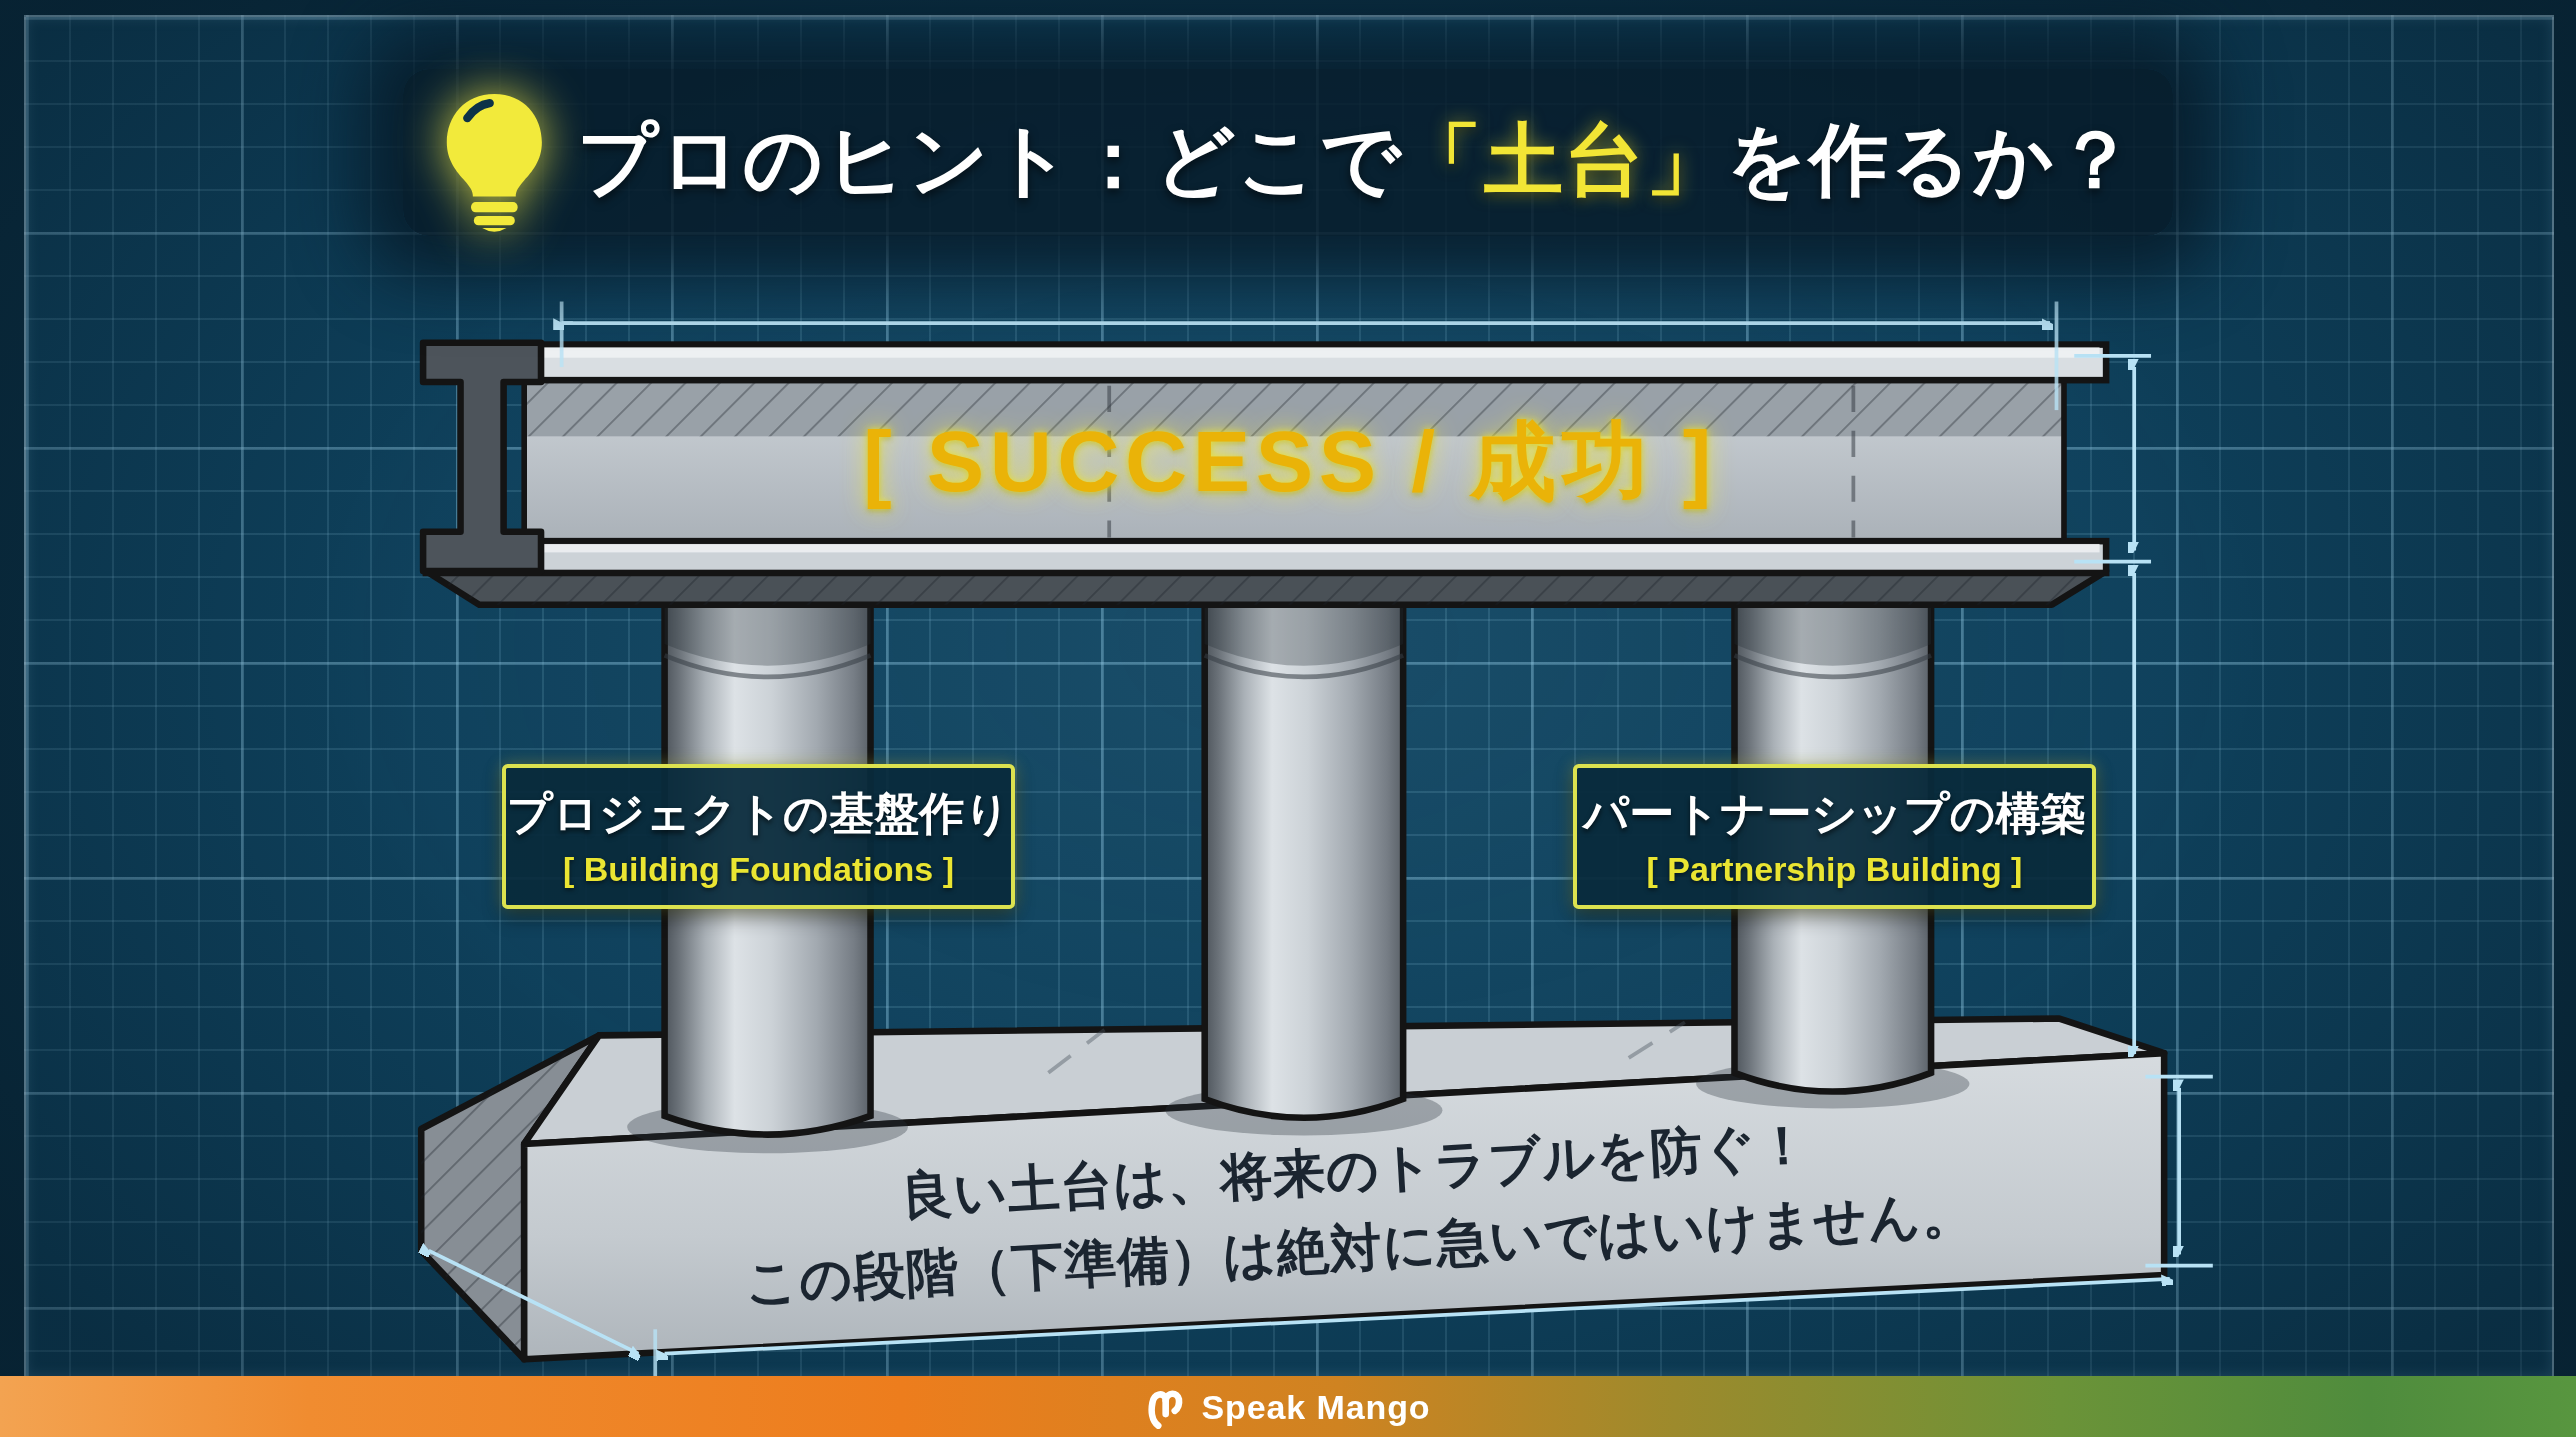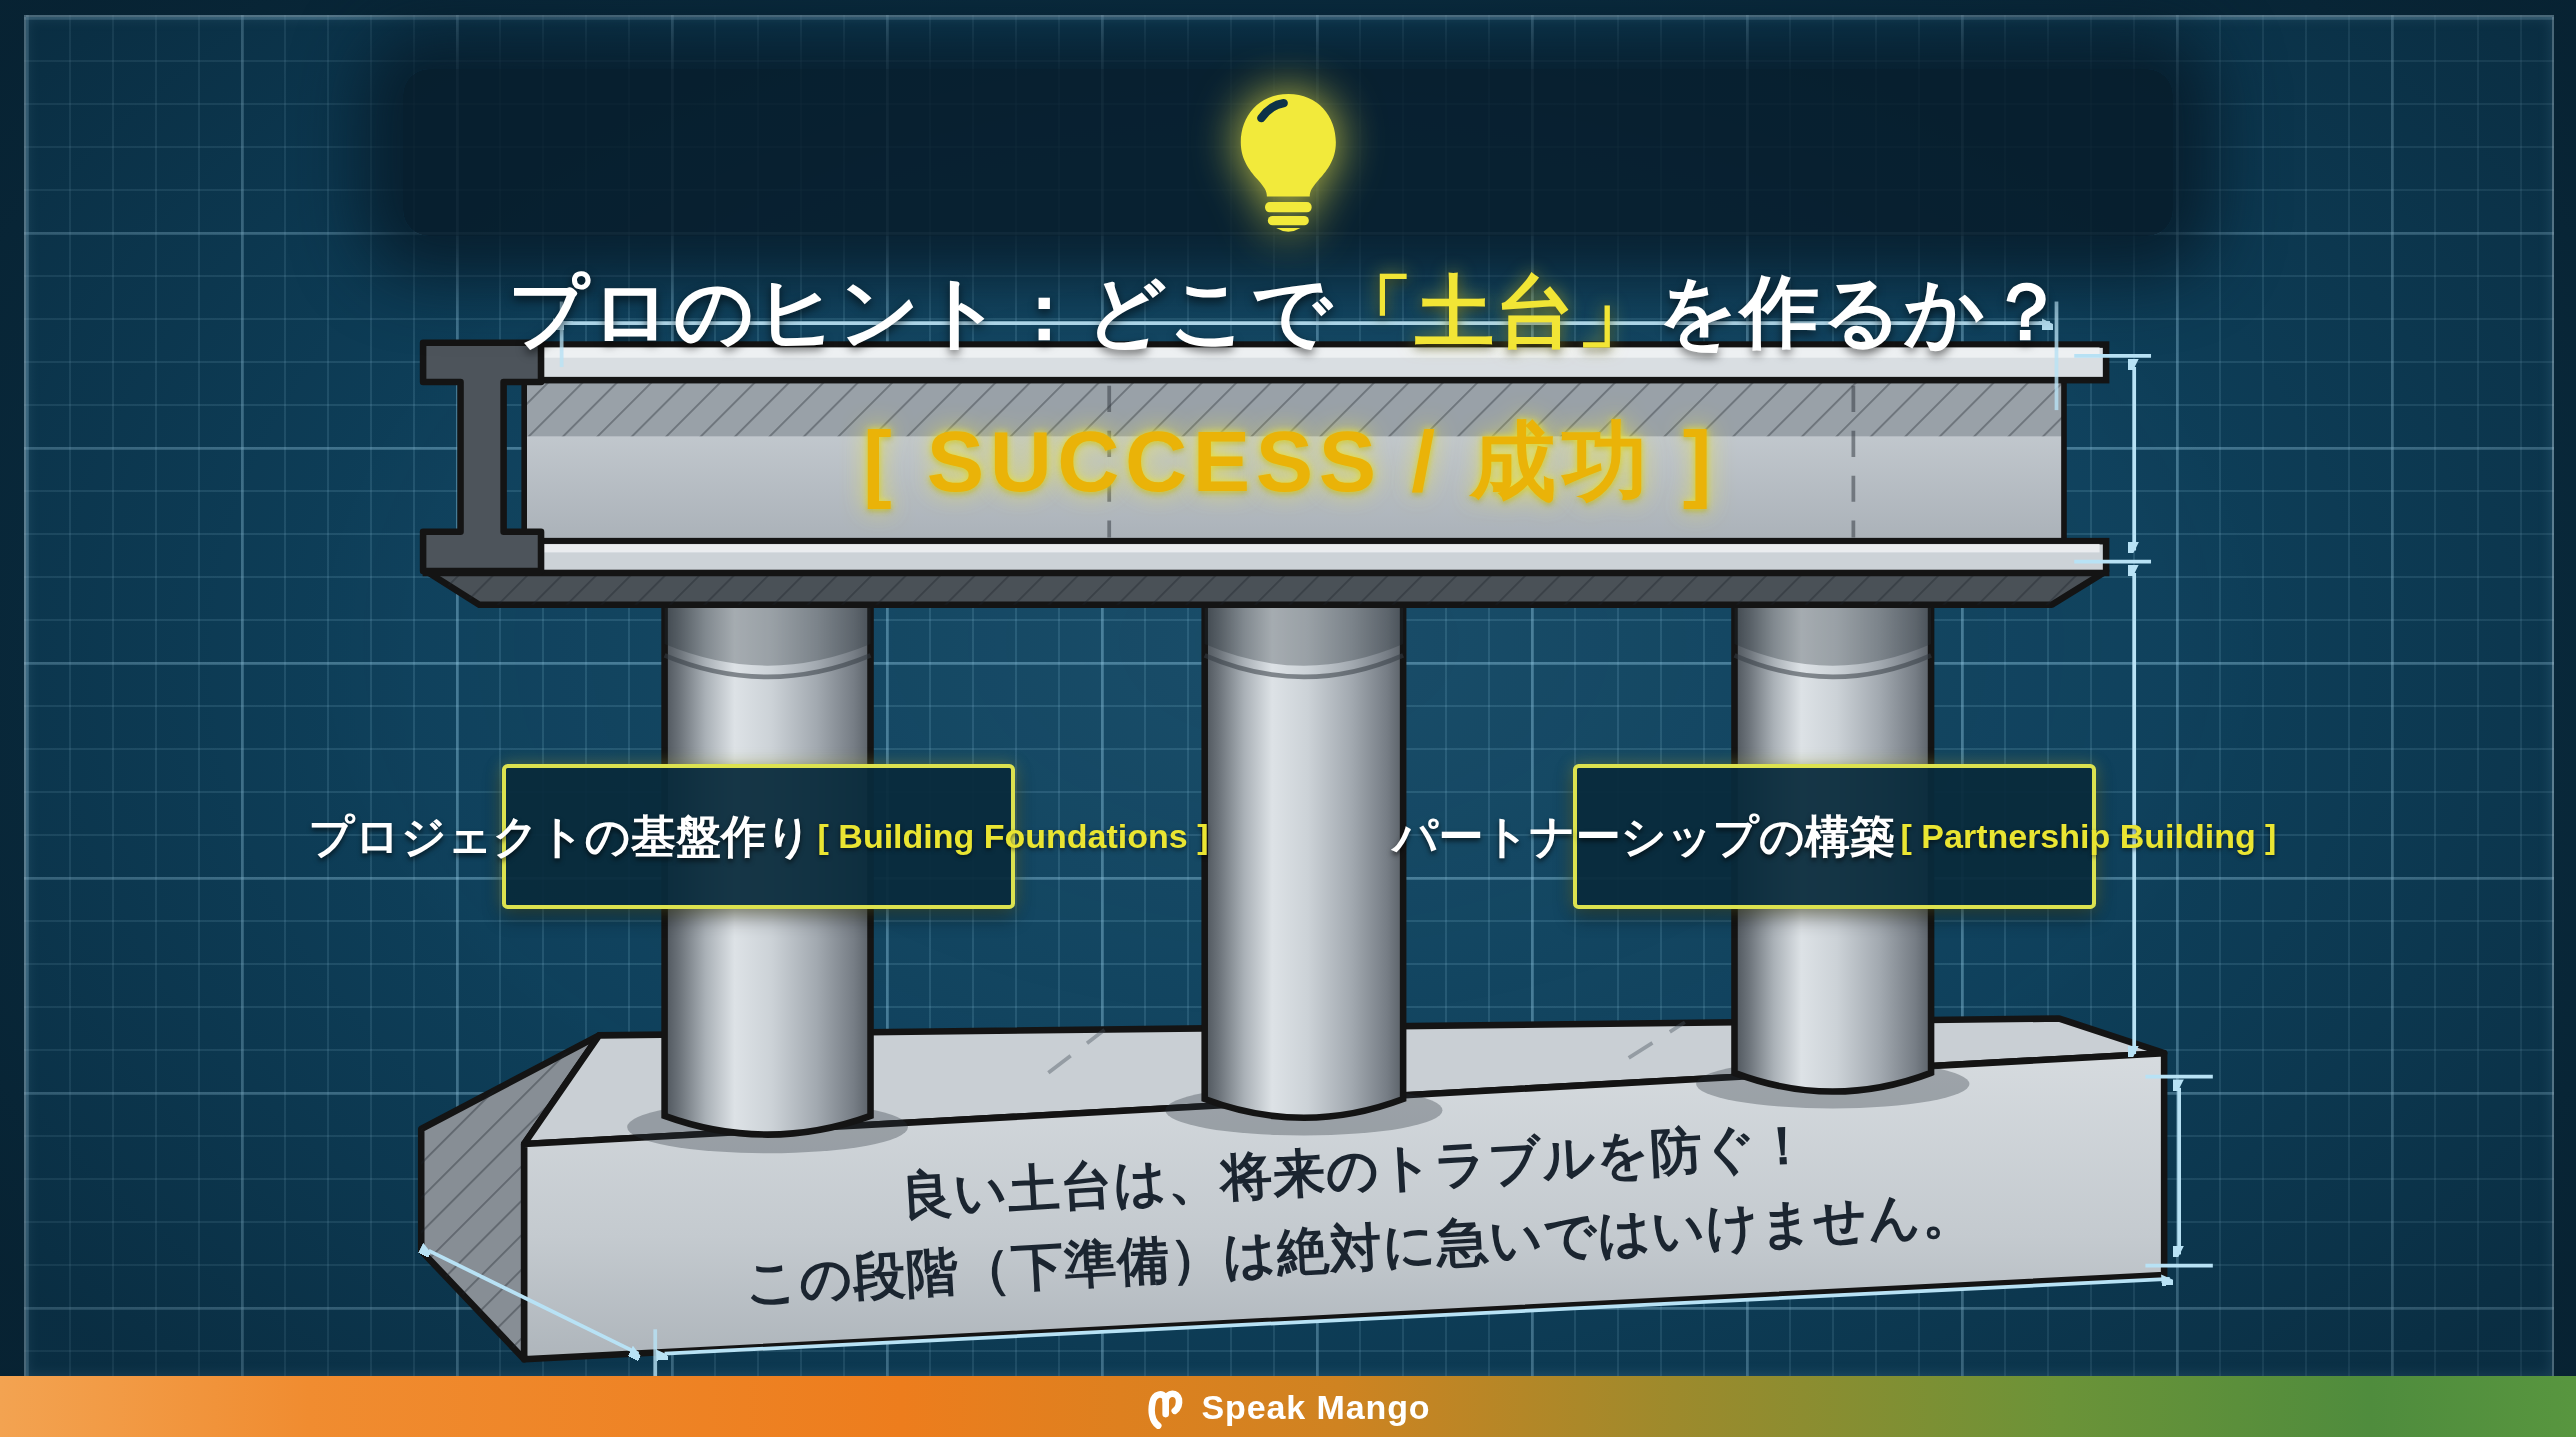--- a/index.html
+++ b/index.html
@@ -29,41 +29,41 @@
   }
   .structure-svg{position:absolute;left:0;top:0;z-index:2;}
   
   .title-halo{
     position:absolute;left:403px;right:403px;top:69px;height:167px;z-index:3;
     background:rgba(7,27,41,.85);border-radius:26px;
     box-shadow:0 0 66px 42px rgba(7,27,41,.85);
   }
   .title-wrap{
     position:absolute;left:50%;top:90px;transform:translateX(-50%);
-    display:flex;align-items:center;gap:28px;z-index:4;white-space:nowrap;flex-direction:column;
+    display:flex;align-items:center;gap:28px;z-index:4;white-space:nowrap;
   }
   .bulb{filter:drop-shadow(0 0 24px rgba(244,235,70,.85));}
   .title-text{
     font-size:79px;font-weight:800;color:#ffffff;letter-spacing:1.9px;
     text-shadow:0 3.7px 9.4px rgba(0,0,0,.6);
   }
   .title-text .hl{color:#f2e535;text-shadow:0 0 17px rgba(242,229,53,.55),0 3.7px 9.4px rgba(0,0,0,.5);}
   
   .success-label{
     position:absolute;left:1290px;top:462px;transform:translate(-50%,-50%);
     z-index:4;font-size:86px;font-weight:800;color:#eab308;letter-spacing:5.6px;white-space:nowrap;
     text-shadow:0 0 24px rgba(243,234,57,.8),0 0 7.5px rgba(243,234,57,.9),0 2.8px 5.6px rgba(70,70,0,.4);
   }
   
   .pillar-label{
     position:absolute;top:764px;height:137px;z-index:4;
     background:rgba(9,42,60,.94);
     border:4.7px solid #dce24f;border-radius:5.6px;
     box-shadow:0 7.5px 19px rgba(0,0,0,.45),0 0 15px rgba(220,226,79,.35);
-    display:flex;flex-direction:row;align-items:center;justify-content:center;gap:5.6px;
+    display:flex;flex-direction:column;align-items:center;justify-content:center;gap:5.6px;
     white-space:nowrap;
   }
   .pl-left{left:502px;width:505px;}
   .pl-mid{left:1114px;width:373px;}
   .pl-right{left:1573px;width:515px;justify-content:center;}
   .pl-jp{font-size:45px;font-weight:800;color:#ffffff;text-shadow:0 2.8px 5.6px rgba(0,0,0,.6);}
   .pl-en{font-size:34px;font-weight:700;color:#eae532;text-shadow:0 1.9px 4.7px rgba(0,0,0,.5);}
   
   .foundation-text{
     position:absolute;left:562px;top:1131px;width:1591px;z-index:4;

